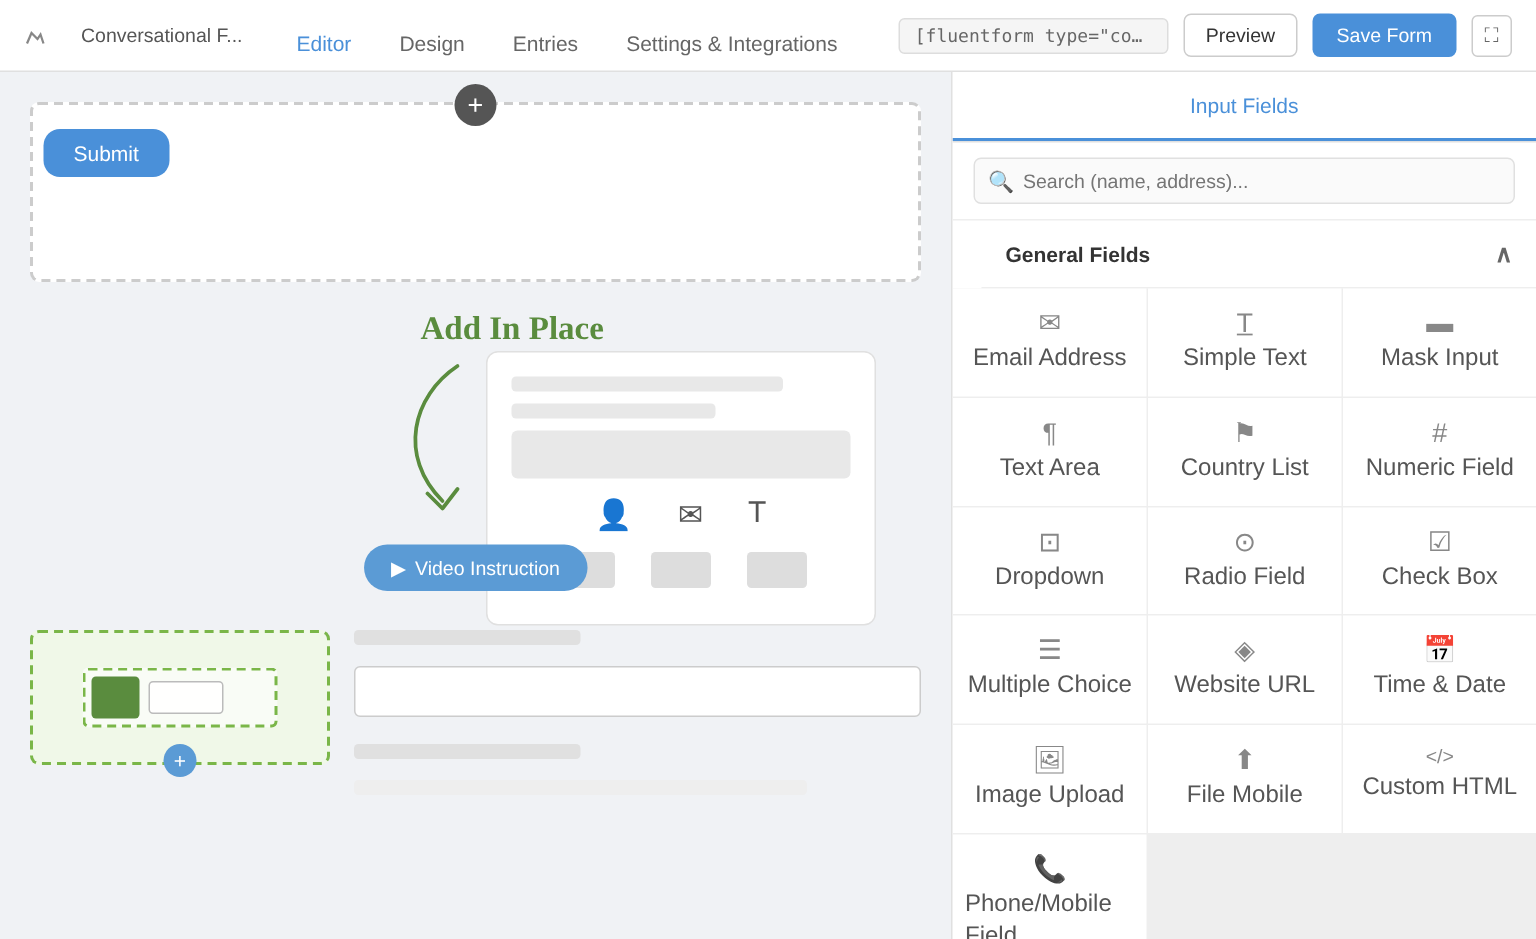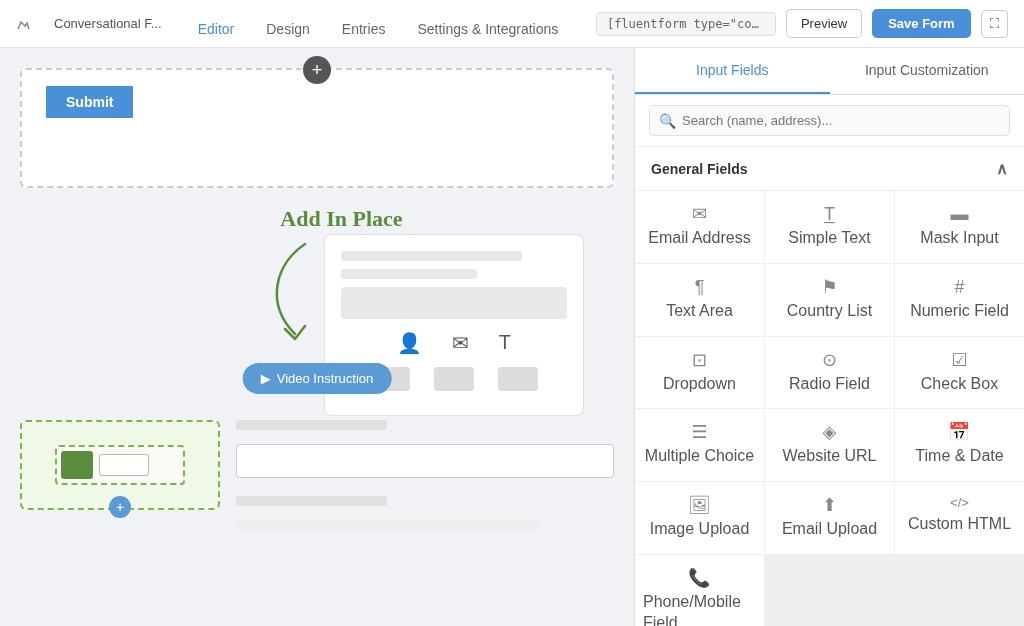--- a/index.html
+++ b/index.html
@@ -28,21 +28,21 @@
       background: #f5f5f5; border: 1px solid #ddd; border-radius: 4px;
       padding: 4px 10px; font-size: 12px; color: #666; font-family: monospace;
       max-width: 180px; overflow: hidden; text-overflow: ellipsis; white-space: nowrap;
     }
     .btn-preview {
       background: #fff; border: 1px solid #ccc; border-radius: 5px;
       padding: 6px 14px; cursor: pointer; font-size: 13px; color: #333;
     }
     .btn-save {
       background: #4a90d9; border: none; border-radius: 5px;
-      padding: 7px 16px; cursor: pointer; font-size: 13px; color: #fff; font-weight: 700;
+      padding: 7px 16px; cursor: pointer; font-size: 13px; color: #fff; font-weight: 400;
     }
     .btn-expand {
       background: transparent; border: 1px solid #ccc; border-radius: 4px;
       padding: 5px 8px; cursor: pointer; color: #666;
     }
 
     
     .main { display: flex; height: calc(100vh - 48px); overflow: hidden; }
 
     
@@ -56,23 +56,23 @@
       display: flex; align-items: flex-start; justify-content: center;
       padding: 16px;
     }
     .add-circle {
       width: 28px; height: 28px; background: #555; border-radius: 50%;
       display: flex; align-items: center; justify-content: center;
       color: #fff; font-size: 18px; cursor: pointer; position: absolute;
       top: -14px; left: 50%; transform: translateX(-50%);
     }
     .submit-btn {
-      background: #4a90d9; color: #fff; border: none; border-radius: 1px;
+      background: #4a90d9; color: #fff; border: none; border-radius: 11px;
       padding: 8px 20px; cursor: pointer; font-size: 14px;
-      position: absolute; top: 16px; left: 24px; font-weight: bold;
+      position: absolute; top: 16px; left: 7px;
     }
 
     
     .illustration {
       position: relative; width: 100%; height: 200px; display: flex;
       align-items: center; justify-content: center;
     }
     .add-in-place-text {
       font-size: 22px; font-weight: 600; color: #5a8c3e; font-family: Georgia, serif;
       position: absolute; top: 2px; left: 50%; transform: translateX(-30%);
@@ -157,20 +157,21 @@
       position: absolute; left: 10px; top: 50%; transform: translateY(-50%);
       color: #aaa; font-size: 14px;
     }
     .panel-content { flex: 1; overflow-y: auto; padding: 0; }
 
     
     .section-header {
       display: flex; align-items: center; justify-content: space-between;
       padding: 12px 16px; cursor: pointer; font-weight: 600; font-size: 14px; color: #333;
       border-bottom: 1px solid #eee;
+      margin-left: 19px;
     }
     .section-header .chevron { font-size: 16px; color: #666; }
 
     
     .field-grid {
       display: grid; grid-template-columns: repeat(3, 1fr);
       gap: 1px; background: #eee; border-bottom: 1px solid #eee;
     }
     .field-item {
       background: #fff; padding: 14px 8px; display: flex; flex-direction: column;
@@ -257,21 +258,20 @@
         <div style="background:#eee; height:10px; border-radius:3px; width:80%;"></div>
       </div>
     </div>
 
   </div>
 
   <aside class="right-panel">
 
     <div class="panel-tabs">
       <div class="panel-tab active">Input Fields</div>
-      <div class="panel-tab">Input Customization</div>
     </div>
 
     <div class="panel-search">
       <div class="search-wrap">
         <span class="search-icon-pos">🔍</span>
         <input class="search-input" type="text" placeholder="Search (name, address)..." style="">
       </div>
     </div>
 
     <div class="panel-content">
@@ -334,21 +334,21 @@
           <span class="field-icon">📅</span>
           <span class="field-label">Time &amp; Date</span>
         </div>
 
         <div class="field-item">
           <span class="field-icon">🖼</span>
           <span class="field-label">Image Upload</span>
         </div>
         <div class="field-item">
           <span class="field-icon">⬆</span>
-          <span class="field-label">Email Upload</span>
+          <span class="field-label">File Mobile</span>
         </div>
         <div class="field-item">
           <span class="field-icon" style="font-size:13px;">&lt;/&gt;</span>
           <span class="field-label">Custom HTML</span>
         </div>
 
         <div class="field-item">
           <span class="field-icon">📞</span>
           <span class="field-label">Phone/Mobile Field</span>
         </div>

